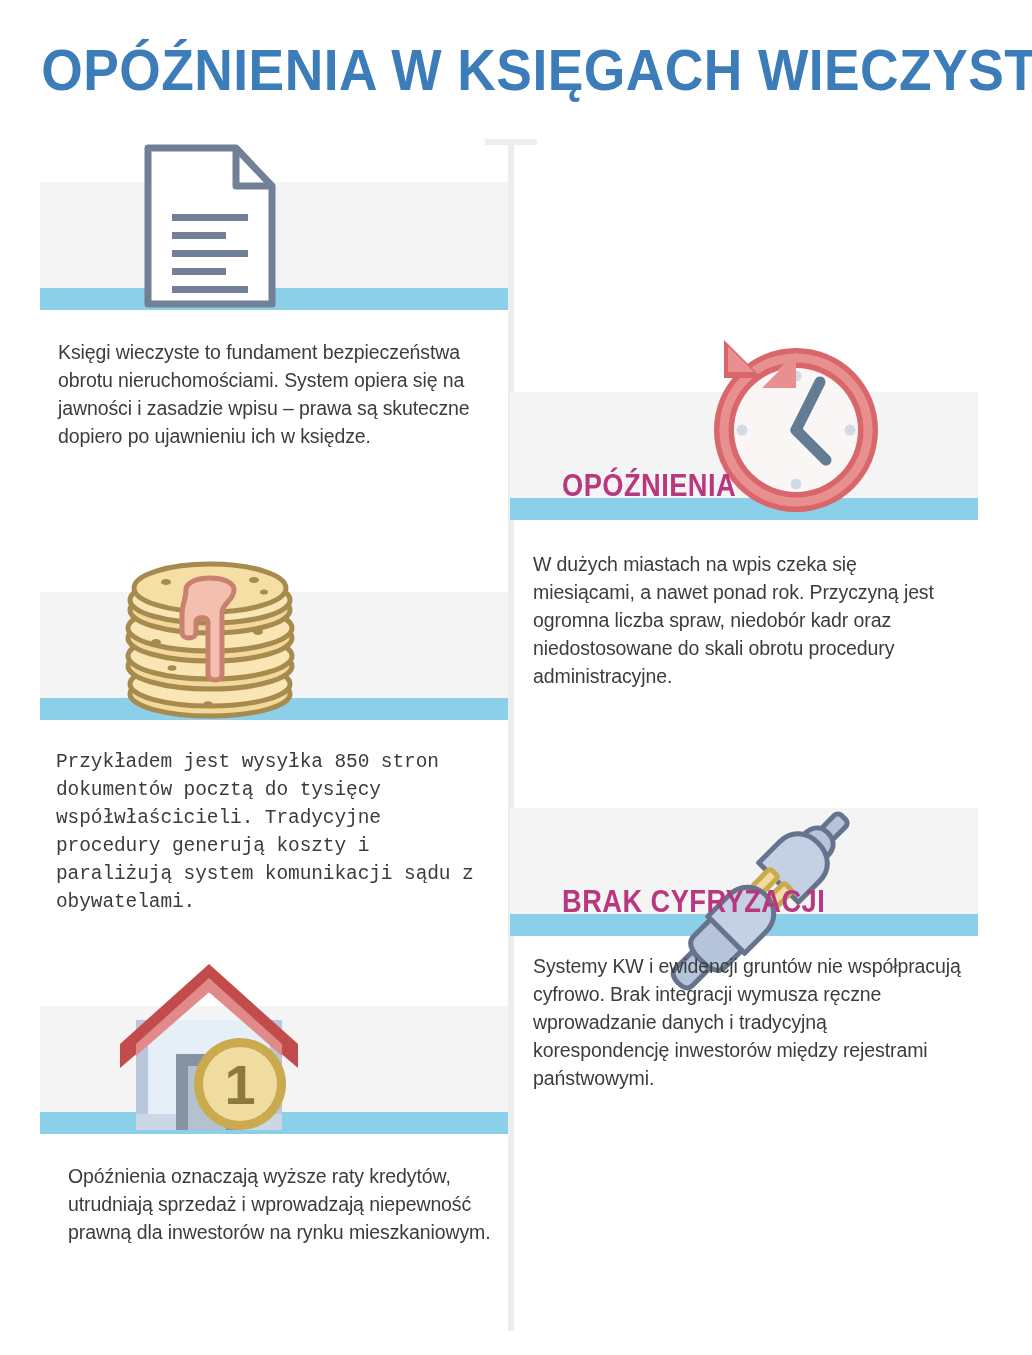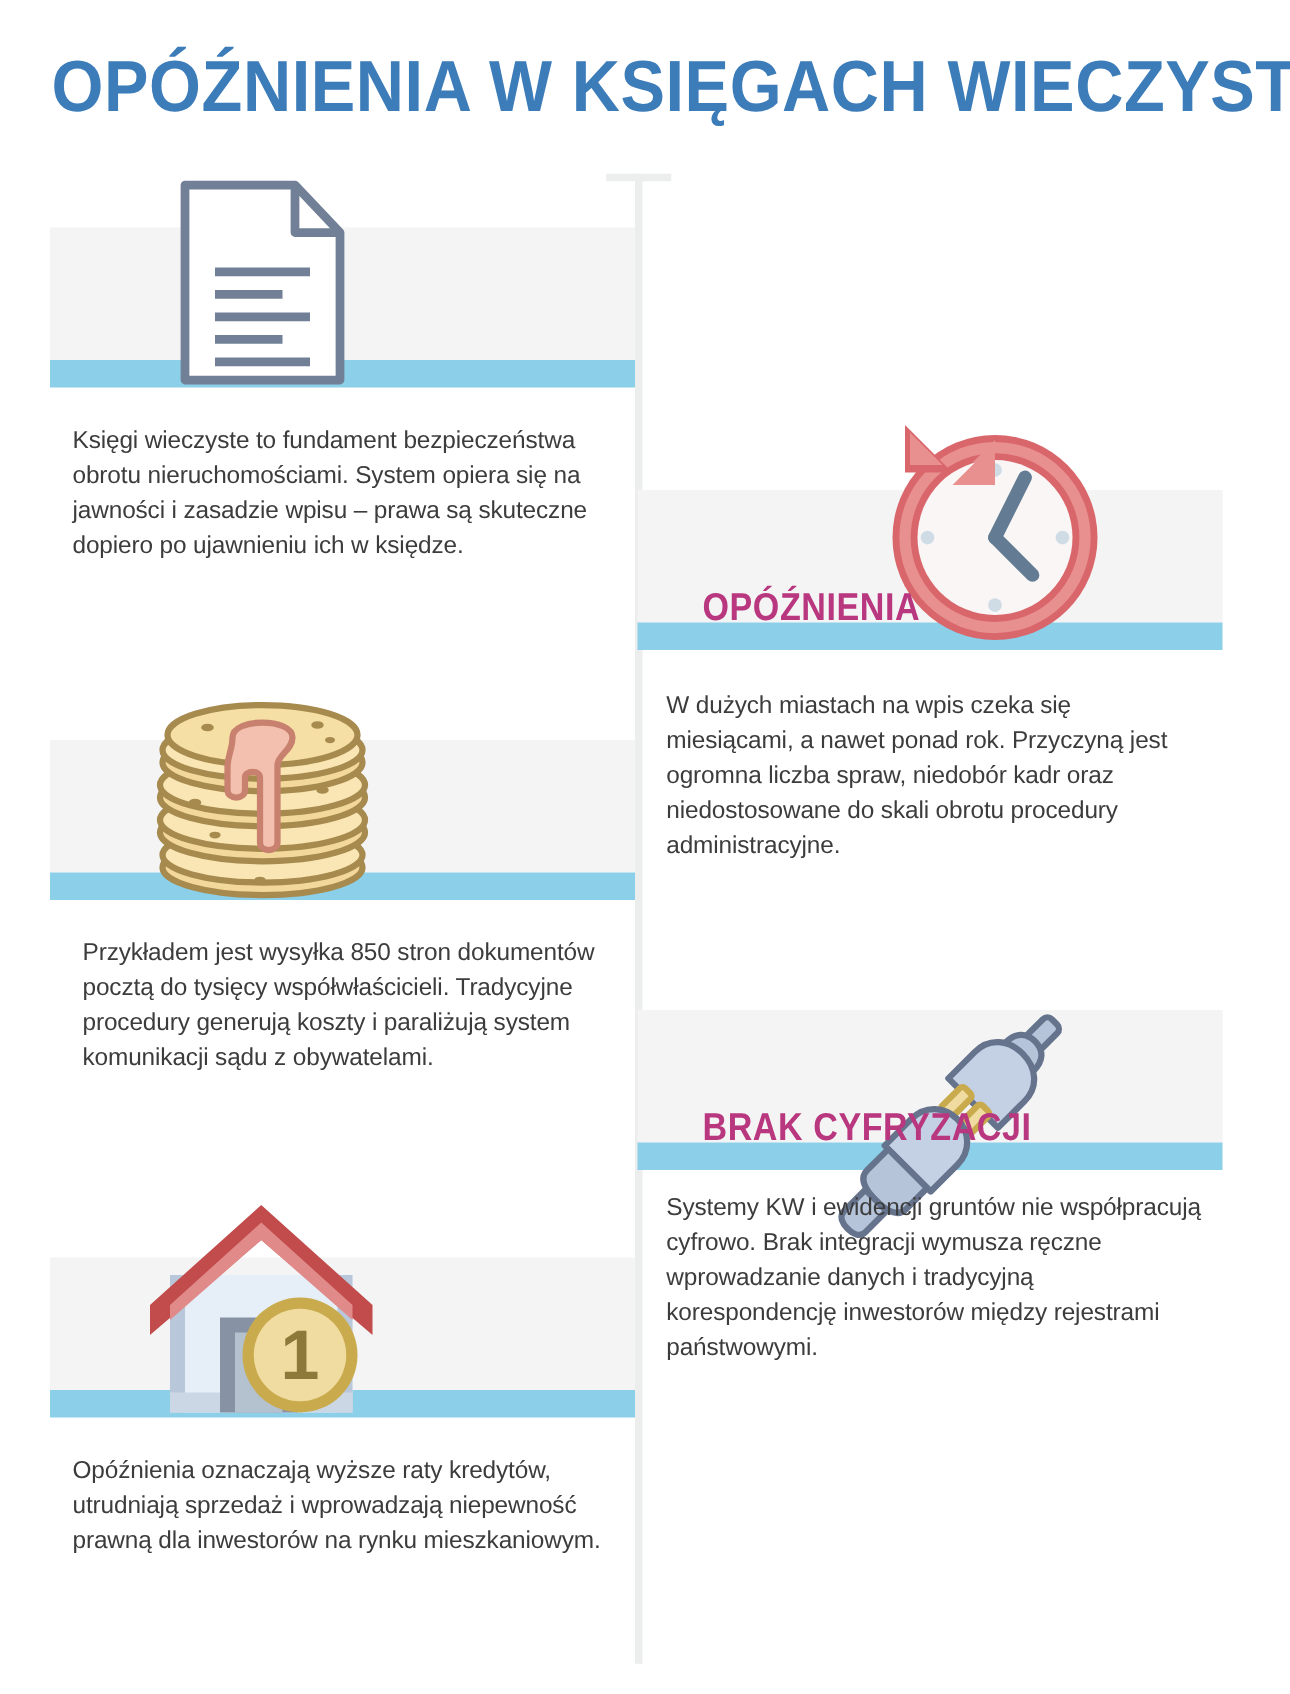--- a/index.html
+++ b/index.html
@@ -85,26 +85,26 @@
   .icon-wrap { position: absolute; }
 
   
   #block-system    .band-gray { left: 40px;  top: 182px;  width: 468px; height: 106px; }
   #block-system    .band-blue { left: 40px;  top: 288px;  width: 468px; height: 22px;  }
   #block-system    .body-text { left: 58px;  top: 338px;  width: 420px; }
   #block-system    .icon-wrap { left: 140px; top: 142px;  width: 140px; height: 168px; }
 
   #block-bureau    .band-gray { left: 40px;  top: 592px;  width: 468px; height: 106px; }
   #block-bureau    .band-blue { left: 40px;  top: 698px;  width: 468px; height: 22px;  }
-  #block-bureau    .body-text { left: 66px;  top: 748px;  width: 420px; }
+  #block-bureau    .body-text { left: 56px;  top: 748px;  width: 420px; font-family: Liberation Mono, monospace; }
   #block-bureau    .icon-wrap { left: 112px; top: 556px;  width: 196px; height: 164px; }
 
   #block-conseq    .band-gray { left: 40px;  top: 1006px; width: 468px; height: 106px; }
   #block-conseq    .band-blue { left: 40px;  top: 1112px; width: 468px; height: 22px;  }
-  #block-conseq    .body-text { left: 58px;  top: 1162px; width: 430px; }
+  #block-conseq    .body-text { left: 68px;  top: 1162px; width: 430px; }
   #block-conseq    .icon-wrap { left: 112px; top: 958px;  width: 196px; height: 176px; }
 
   
   #block-delays    .band-gray { left: 510px; top: 392px;  width: 468px; height: 106px; }
   #block-delays    .band-blue { left: 510px; top: 498px;  width: 468px; height: 22px;  }
   #block-delays    .heading   { left: 562px; top: 470px; }
   #block-delays    .body-text { left: 533px; top: 538px;  width: 420px; margin-top: 12px; }
   #block-delays    .icon-wrap { left: 700px; top: 332px;  width: 188px; height: 188px; }
 
   #block-digital   .band-gray { left: 510px; top: 808px;  width: 468px; height: 106px; }

